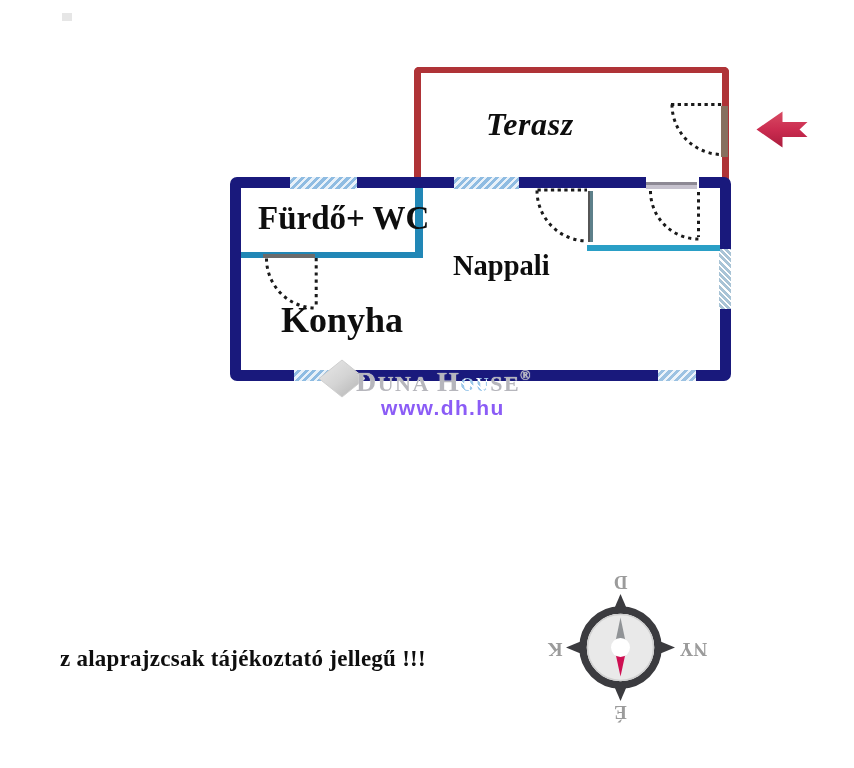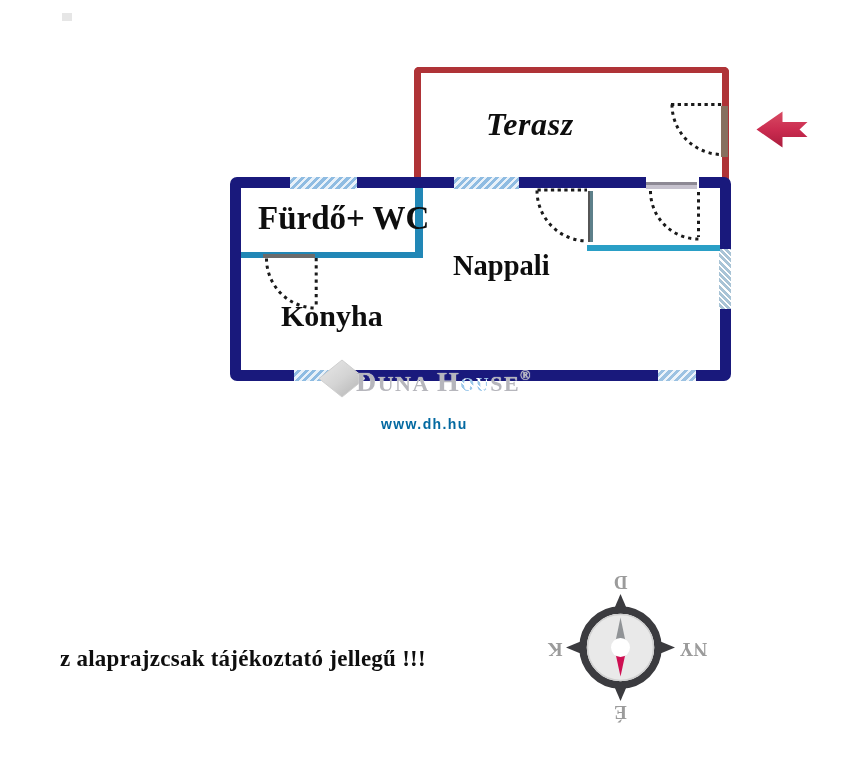--- a/index.html
+++ b/index.html
@@ -117,26 +117,26 @@
       </g>
     </g>
   </svg>
 
   <div class="lbl" style="left:486px;top:106px;font-size:32px;letter-spacing:0.6px;font-style:italic;">Terasz</div>
 
   <div class="lbl" style="left:258px;top:200px;font-size:33px;">Fürdő+ WC</div>
 
   <div class="lbl" style="left:453px;top:250px;font-size:28.5px;">Nappali</div>
 
-  <div class="lbl" style="left:281px;top:299px;font-size:30px;">Konyha</div>
+  <div class="lbl" style="left:281px;top:299px;font-size:36px;">Konyha</div>
 
   <div class="abs" style="left:356px;top:366px;white-space:nowrap;font-family:'Liberation Serif',serif;
        font-weight:bold;color:#b6b6bc;letter-spacing:1.5px;font-size:22px;text-shadow:0 0 1px #ffffff;">
     <span style="font-size:28px;">D</span>UNA&nbsp;<span style="font-size:28px;">H</span><span style="font-size:18px;background:repeating-linear-gradient(45deg,#ffffff 0 1.8px,#9cc8ea 1.8px 4.6px);
       -webkit-background-clip:text;background-clip:text;color:transparent;text-shadow:none;">OU</span>SE<span style="font-size:14px;vertical-align:11px;letter-spacing:0;">®</span>
   </div>
 
-  <div class="abs" style="left:381px;top:416px;font-family:'Liberation Sans',sans-serif;font-weight:bold;
-       color:#0369a1;font-size:14px;letter-spacing:1.4px;">www.dh.hu</div>
+  <div class="abs" style="left:381px;top:396px;font-family:'Liberation Sans',sans-serif;font-weight:bold;
+       color:#8b5cf6;font-size:21px;letter-spacing:1.4px;">www.dh.hu</div>
 
   <div class="lbl" style="left:60px;top:646px;font-size:23px;letter-spacing:0.25px;">z alaprajzcsak tájékoztató jellegű !!!</div>
 
 </div>
 
 </body></html>

